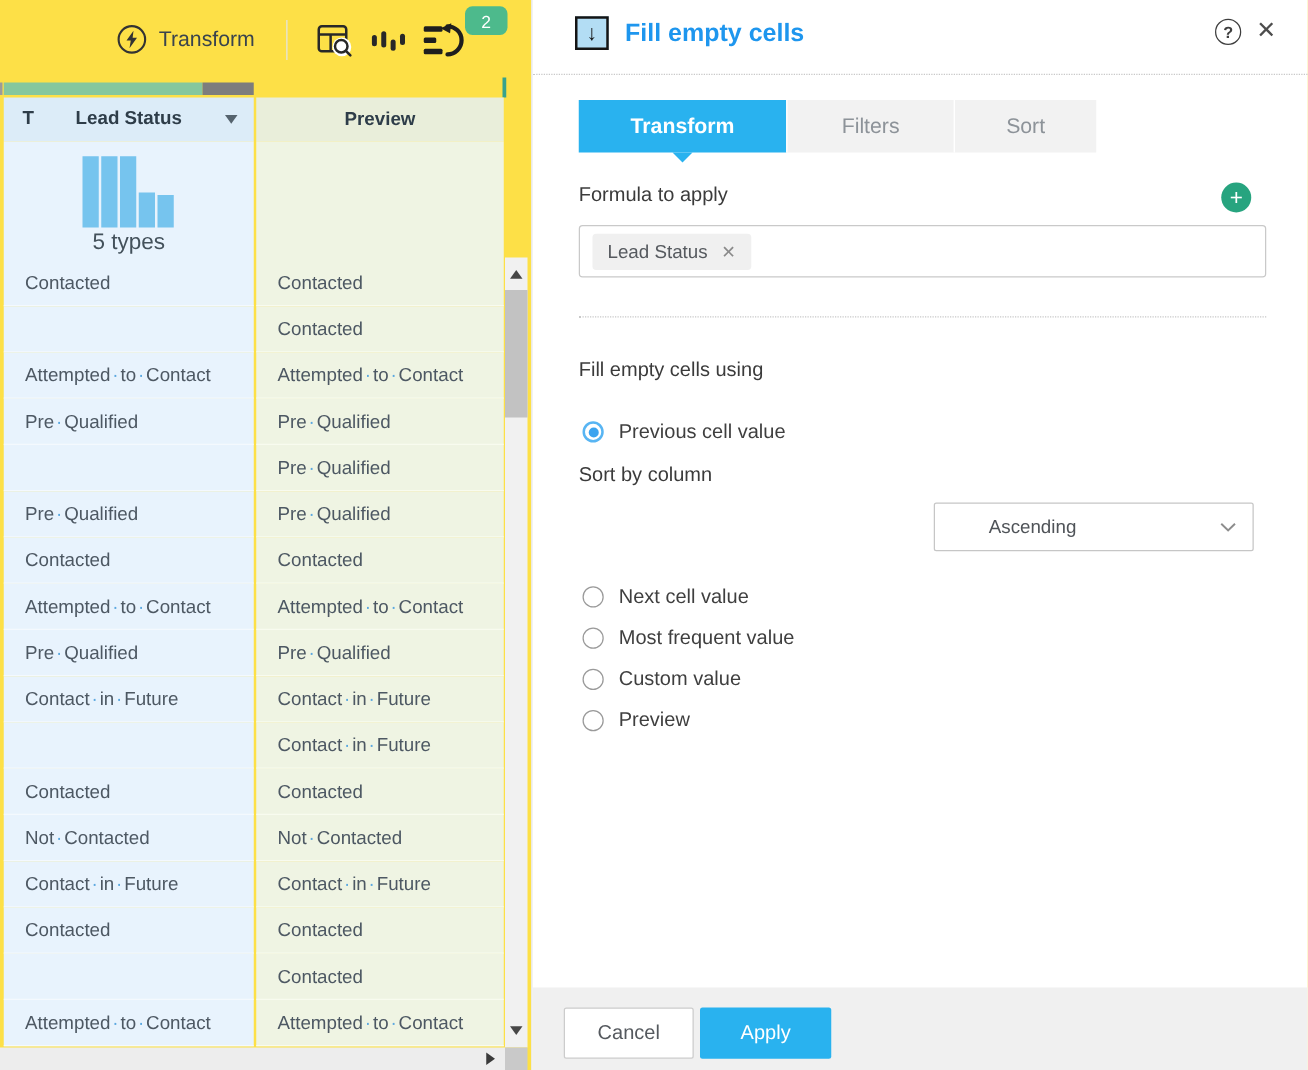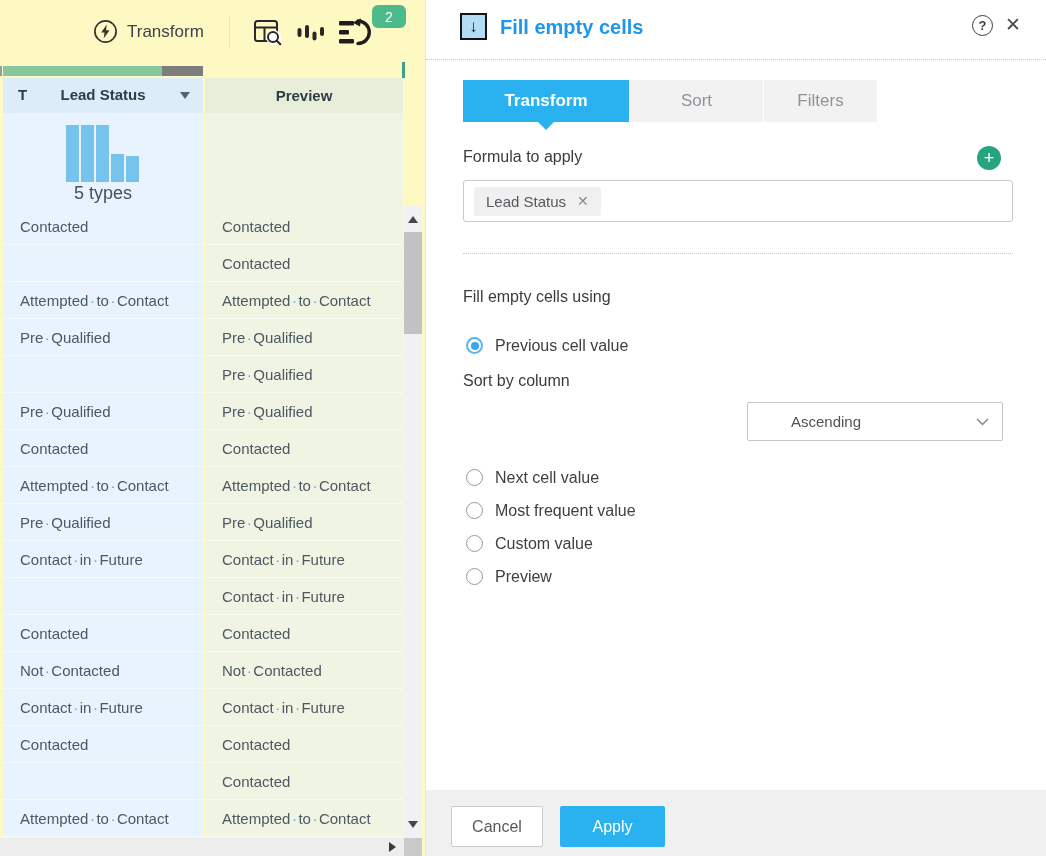--- a/index.html
+++ b/index.html
@@ -1,17 +1,17 @@
 <!DOCTYPE html>
 <html style="--accent-blue: #29b2ef; --title-blue: #1e96ee; --plus-green: #27a47f; --badge-green: #4dba8c; --quality-green: #86c79d; --quality-gray: #7d7d7d; --histogram-blue: #76c4ee;"><head>
 <meta charset="utf-8">
 <style>
   html,body{margin:0;padding:0;background:#fff;}
   body{width:1046px;height:856px;overflow:hidden;font-family:"Liberation Sans",sans-serif;}
-  .app{position:relative;width:1046px;height:856px;background:#fef9c3;}
+  .app{position:relative;width:1046px;height:856px;background:#fde047;}
 
   
   .left-panel{position:absolute;left:0;top:0;width:425px;height:856px;}
   .transform-btn{position:absolute;left:93px;top:19px;display:flex;align-items:center;gap:9px;
     font-size:17px;color:#3a444d;cursor:pointer;}
   .tb-divider{position:absolute;left:229px;top:16px;width:1px;height:32px;background:#e3e3e3;}
   .icon-btn{position:absolute;cursor:pointer;display:flex;align-items:center;justify-content:center;}
   .steps-badge{position:absolute;left:372px;top:5px;min-width:34px;height:23px;border-radius:6px;
     background:var(--badge-green,#4dba8c);color:#fff;font-size:14px;display:flex;align-items:center;justify-content:center;z-index:3;}
 
@@ -95,21 +95,21 @@
   .sort-label{position:absolute;left:37px;top:372px;font-size:16px;color:#3b3b3b;}
   .dropdown{position:absolute;top:402px;height:39px;border:1px solid #c6c6c6;border-radius:2px;box-sizing:border-box;
     display:flex;align-items:center;justify-content:space-between;padding:0 13px;font-size:15px;color:#4f5358;background:#fff;cursor:pointer;}
   #dd-sort-col{left:37px;width:269px;}
   #dd-sort-order{left:321px;width:256px;padding-left:43px;}
   #options-rest{position:absolute;left:40px;top:466px;display:flex;flex-direction:column;gap:10px;}
 
   .footer{position:absolute;left:0;top:790px;width:100%;height:66px;background:#f0f0f0;}
   .btn{position:absolute;top:16px;height:41px;display:flex;align-items:center;justify-content:center;
     font-size:16px;border-radius:2px;cursor:pointer;box-sizing:border-box;}
-  .btn-cancel{left:25px;width:92px;background:#fff;border:1px solid #ccc;color:#55595e;}
+  .btn-cancel{left:25px;width:104px;background:#fff;border:1px solid #ccc;color:#55595e;}
   .btn-apply{left:134px;width:105px;background:var(--accent-blue,#29b2ef);color:#fff;}
 </style>
 </head>
 <body>
 
 <div class="app">
 
   <section class="left-panel">
 
     <div class="transform-btn">
@@ -283,22 +283,22 @@
     <div class="panel-title-icon">
         <span>↓</span>
       </div>
     <div class="panel-title">Fill empty cells</div>
     <div class="help-btn">?</div>
     <div class="close-btn">✕</div>
     <div class="head-divider"></div>
 
     <div class="tabs" id="tabs">
         <div class="tab active">Transform</div>
+        <div class="tab">Filters</div>
         <div class="tab">Sort</div>
-        <div class="tab">Filters</div>
       </div>
     <div class="tab-pointer"></div>
 
     <div class="cta-label">Formula to apply</div>
     <div class="plus-btn">
         <span>+</span>
       </div>
     <div class="chips-box" id="chips">
         <div class="chip">
           <span>Lead Status</span>

